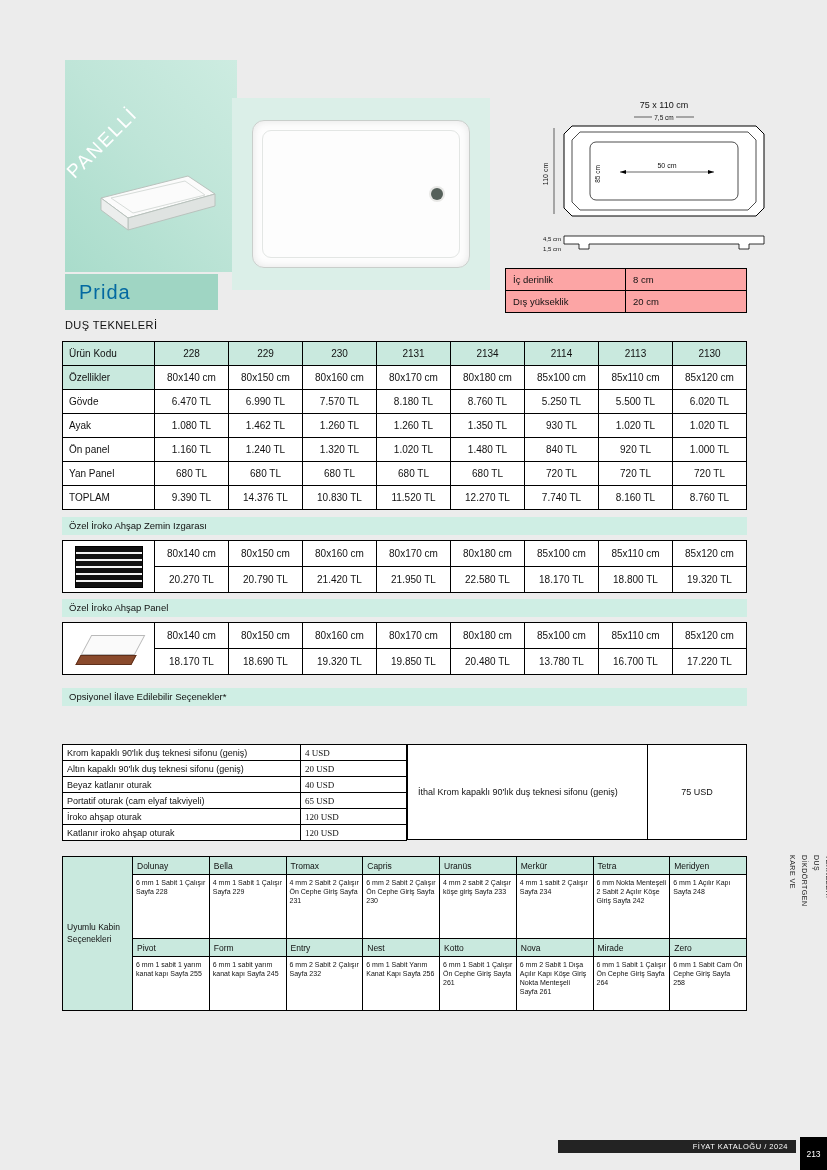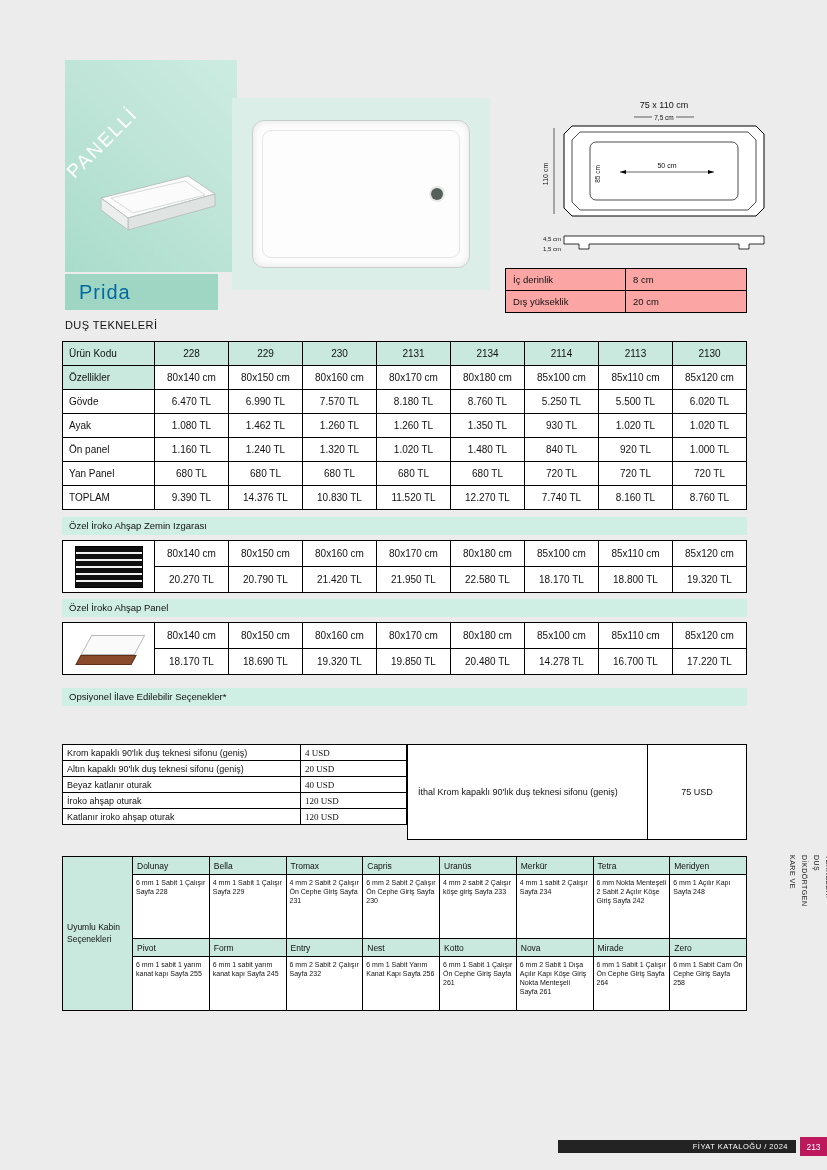--- a/index.html
+++ b/index.html
@@ -57,21 +57,21 @@
   .cab .sidecell{vertical-align:middle;font-size:8.5px;padding:4px;line-height:1.35;}
   .cab .cname{font-size:8.5px;padding:2px 4px;vertical-align:middle;}
   .cab .cdesc{font-size:7px;line-height:1.3;padding:3px;}
   .cab tr.nrow{height:18px;}
   .cab tr.r2row{height:64px;}
   .cab tr.r4row{height:54px;}
 
   .sidetext{position:absolute;left:786px;top:855px;height:115px;writing-mode:vertical-lr;font-size:7px;letter-spacing:.5px;white-space:pre-line;color:#222;line-height:1.7;}
 
   .footbar{position:absolute;left:558px;top:1140px;width:238px;height:13px;background:#232323;color:#fff;font-size:7.5px;line-height:13px;text-align:right;padding-right:8px;box-sizing:border-box;letter-spacing:.5px;}
-  .pagebox{position:absolute;left:800px;top:1137px;width:27px;height:19px;background:#be185d;color:#fff;font-size:8.5px;display:flex;align-items:center;justify-content:center;}
+  .pagebox{position:absolute;left:800px;top:1137px;width:27px;height:34px;background:#000000;color:#fff;font-size:8.5px;display:flex;align-items:center;justify-content:center;}
 </style>
 </head>
 <body>
 
 <div class="page">
 
   <div class="hero-left">
     <div class="panelli">PANELLİ</div>
     <svg class="tray3d" width="140" height="80" viewBox="0 0 140 80">
       <polygon points="18,30 105,8 132,26 45,50" fill="#fbfbfb" stroke="#b9c2bd"></polygon>
@@ -288,21 +288,21 @@
           <td>85x100 cm</td>
           <td>85x110 cm</td>
           <td>85x120 cm</td>
         </tr>
         <tr>
           <td>18.170 TL</td>
           <td>18.690 TL</td>
           <td>19.320 TL</td>
           <td>19.850 TL</td>
           <td>20.480 TL</td>
-          <td>14.278 TL</td>
+          <td>13.780 TL</td>
           <td>16.700 TL</td>
           <td>17.220 TL</td>
         </tr>
       </tbody>
     </table>
 
   <div class="bar opt">Opsiyonel İlave Edilebilir Seçenekler*</div>
   <div class="optwrap">
     <table class="optt">
         <colgroup>
@@ -314,20 +314,24 @@
             <td class="optname">Krom kapaklı 90'lık duş teknesi sifonu (geniş)</td>
             <td class="optval">4 USD</td>
           </tr>
           <tr>
             <td class="optname">Altın kapaklı 90'lık duş teknesi sifonu (geniş)</td>
             <td class="optval">20 USD</td>
           </tr>
           <tr>
             <td class="optname">Beyaz katlanır oturak</td>
             <td class="optval">40 USD</td>
+          </tr>
+          <tr>
+            <td class="optname">Portatif oturak (cam elyaf takviyeli)</td>
+            <td class="optval">65 USD</td>
           </tr>
           <tr>
             <td class="optname">İroko ahşap oturak</td>
             <td class="optval">120 USD</td>
           </tr>
           <tr>
             <td class="optname">Katlanır iroko ahşap oturak</td>
             <td class="optval">120 USD</td>
           </tr>
         </tbody>

